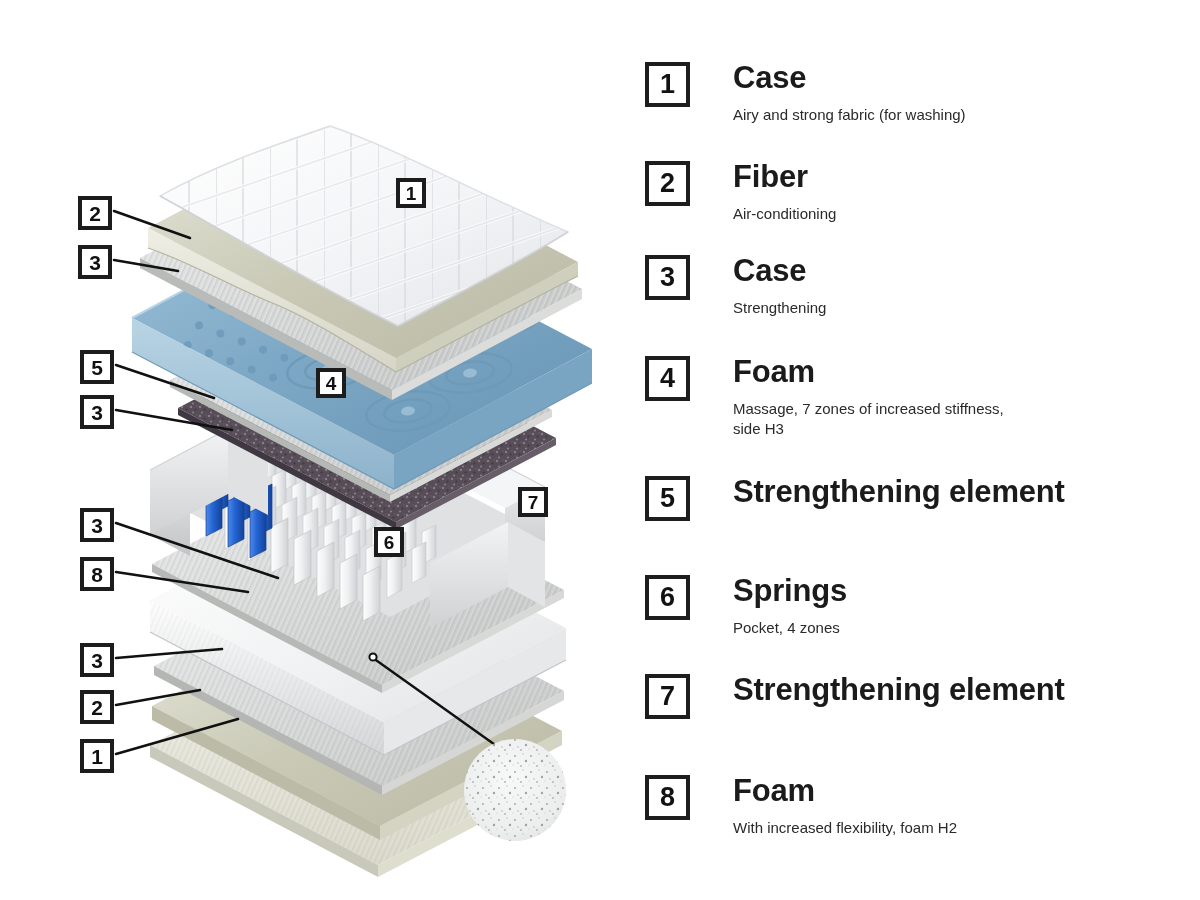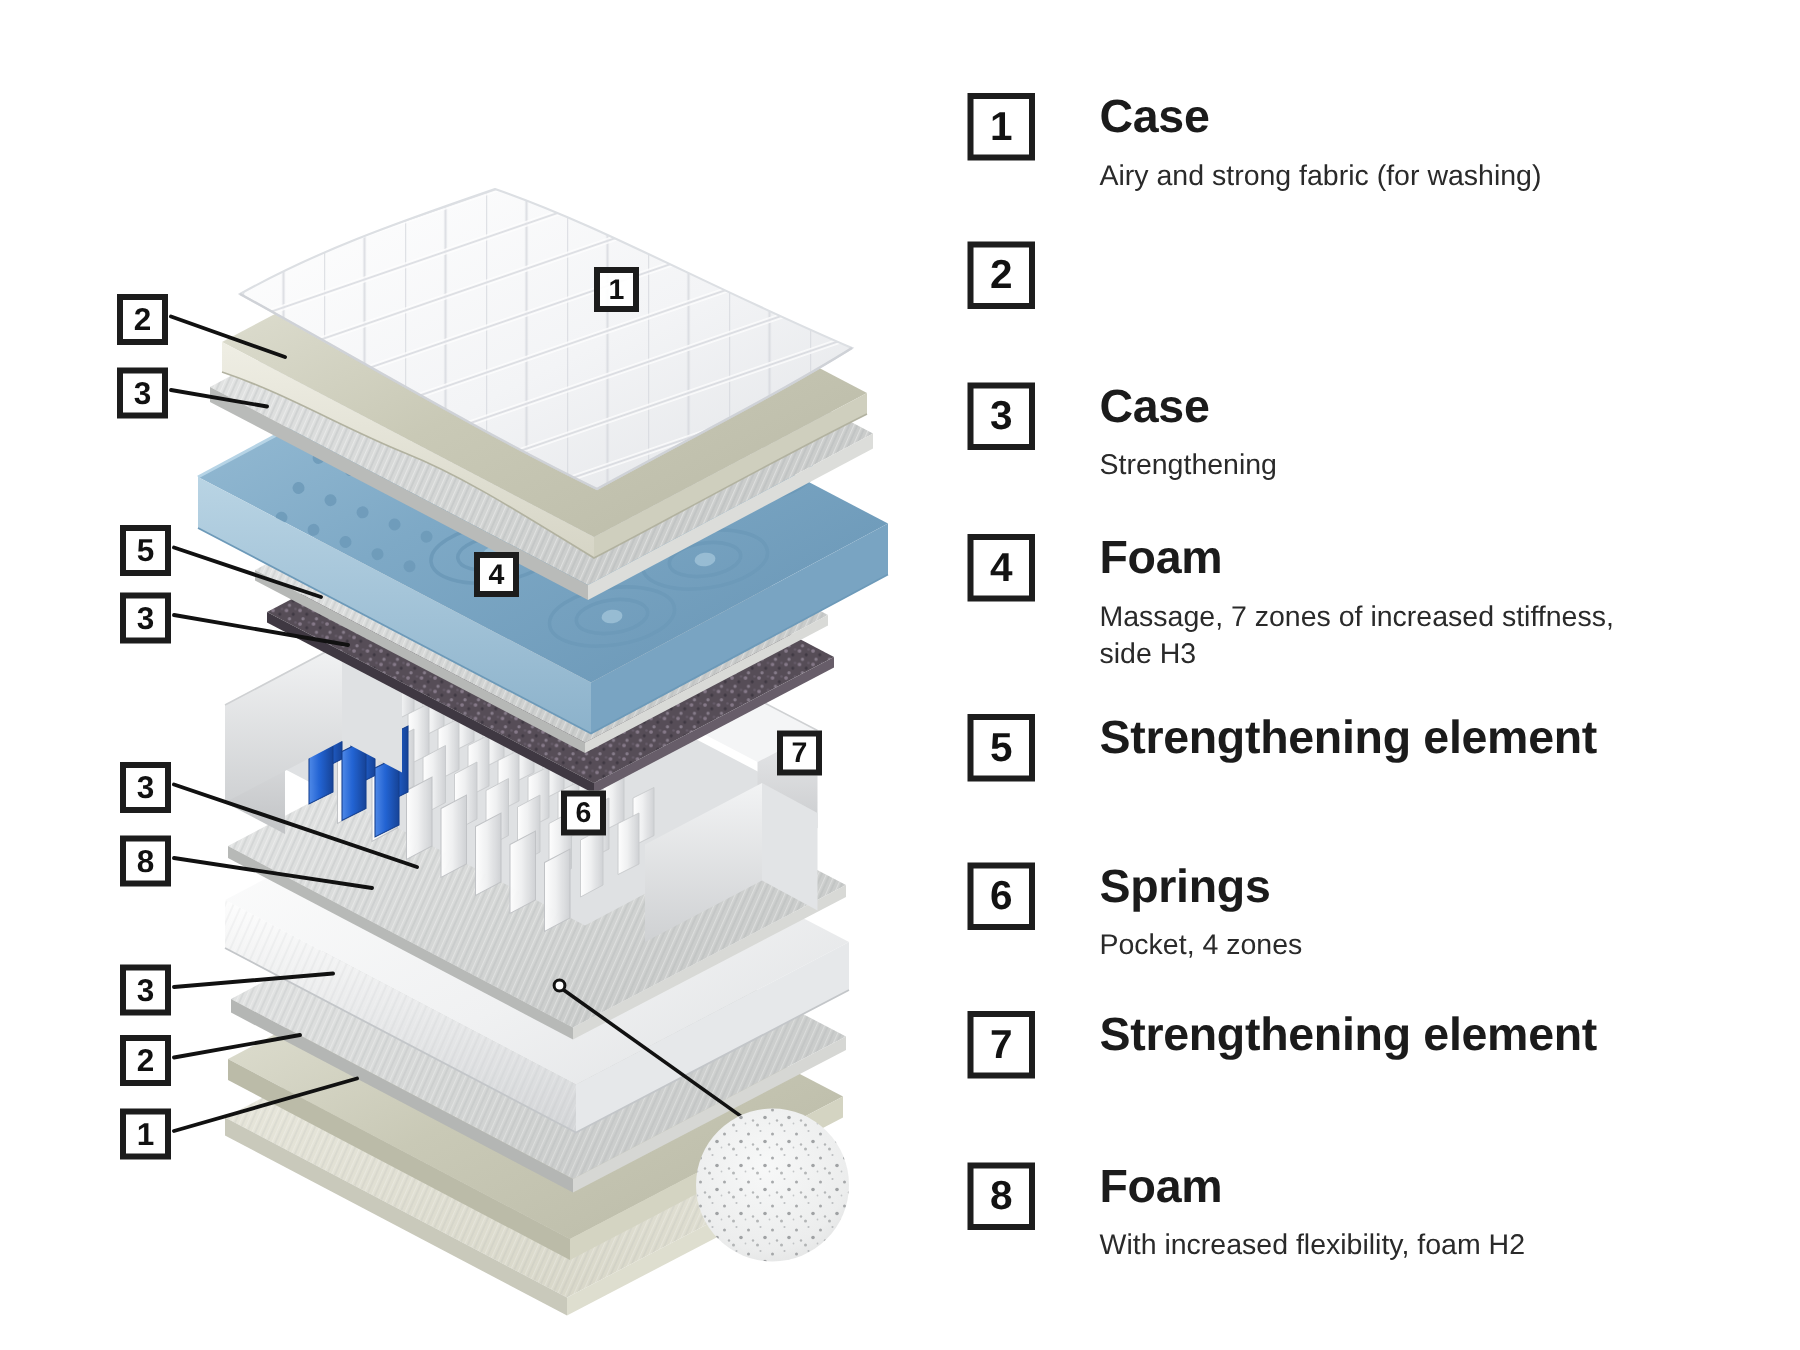--- a/index.html
+++ b/index.html
@@ -37,21 +37,21 @@
     border:4px solid #1d1d1d;background:#fff;color:#121212;
     display:flex;align-items:center;justify-content:center;
     font-size:27px;font-weight:700;line-height:1;box-sizing:border-box;
   }
   .ltext{margin-left:43px;}
   .ltitle{
     font-size:31px;font-weight:700;color:#1b1b1b;
     line-height:1.02;letter-spacing:-.2px;white-space:nowrap;
   }
   .ldesc{
-    font-size:19px;font-weight:400;color:#2a2a2a;
+    font-size:15px;font-weight:400;color:#2a2a2a;
     line-height:1.35;margin-top:11px;white-space:pre-line;
   }
 </style>
 </head>
 <body>
 
 <div id="stage">
 
   <div id="diagram">
     <svg width="640" height="900" viewBox="0 0 640 900" xmlns="http://www.w3.org/2000/svg">
@@ -427,20 +427,24 @@
     <div class="legend-item" style="top:62px">
       <div class="lnum">1</div>
       <div class="ltext">
         <div class="ltitle">Case</div>
         <div class="ldesc">Airy and strong fabric (for washing)</div>
       </div>
     </div>
 
     <div class="legend-item" style="top:161px">
       <div class="lnum">2</div>
+      <div class="ltext">
+        <div class="ltitle">Fiber</div>
+        <div class="ldesc">Air-conditioning</div>
+      </div>
     </div>
 
     <div class="legend-item" style="top:255px">
       <div class="lnum">3</div>
       <div class="ltext">
         <div class="ltitle">Case</div>
         <div class="ldesc">Strengthening</div>
       </div>
     </div>
 

